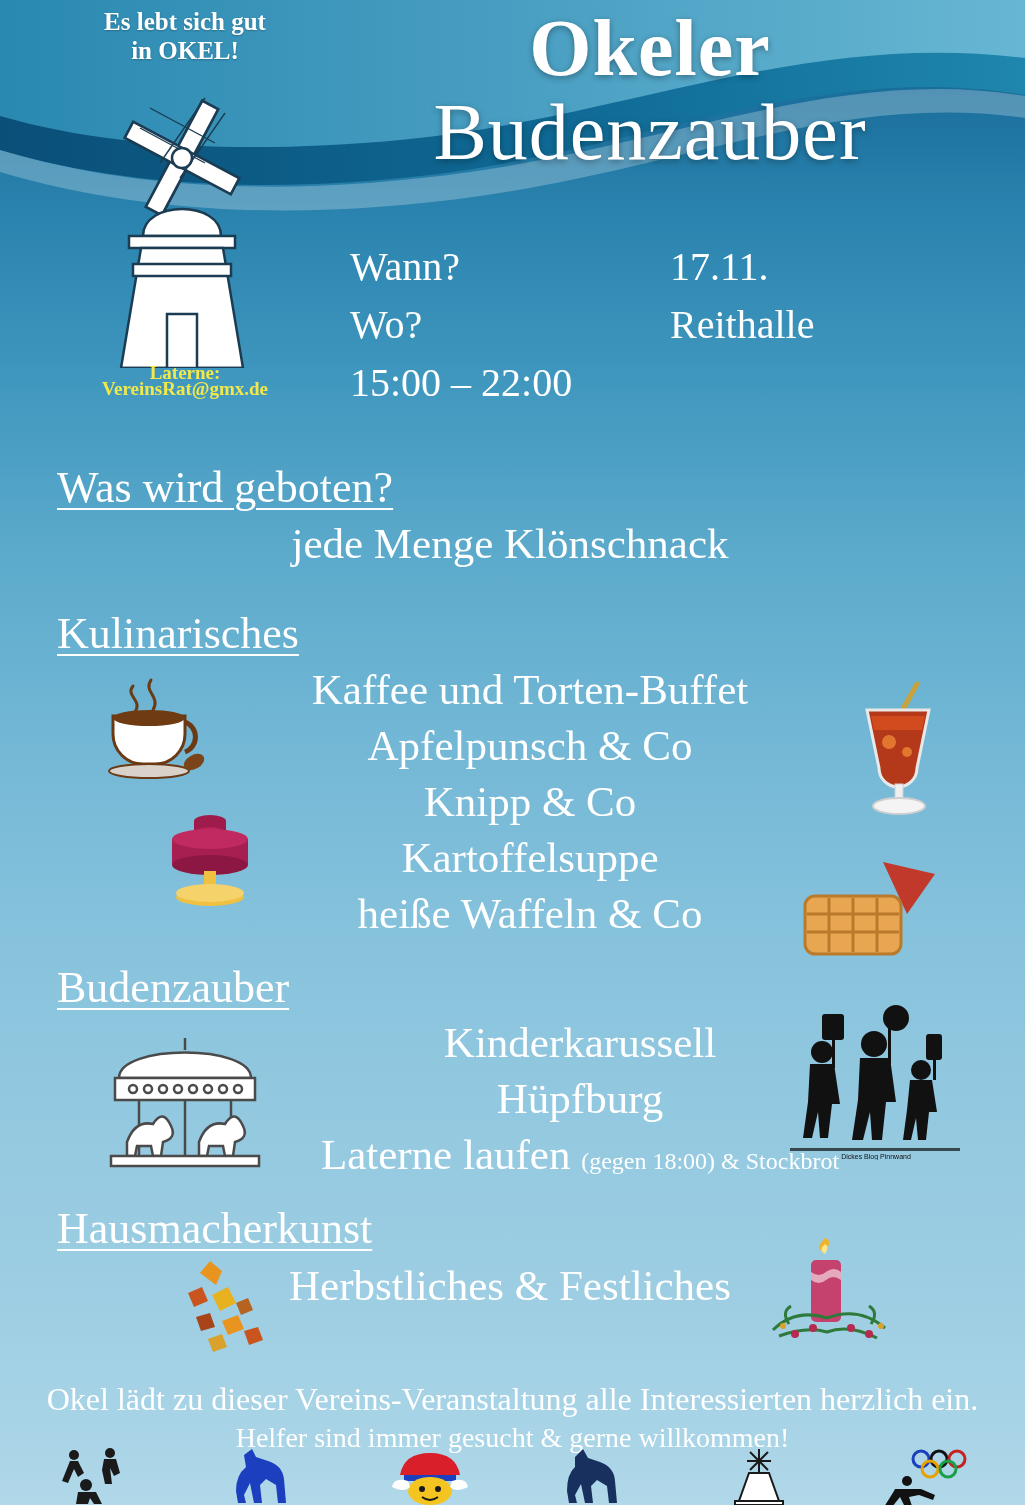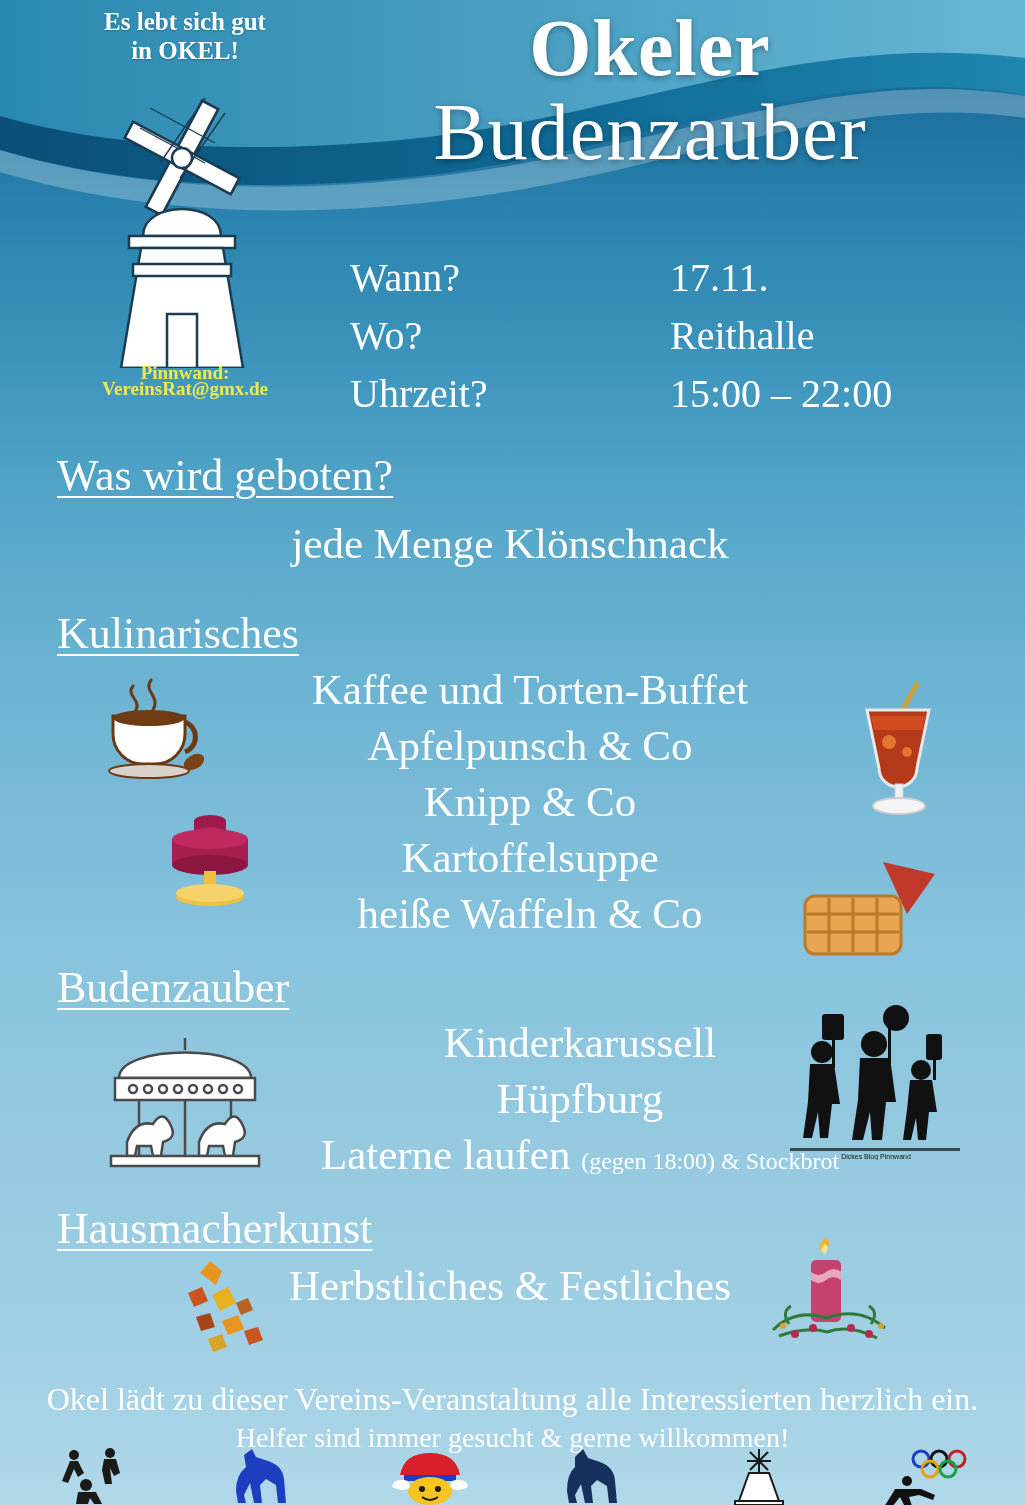--- a/index.html
+++ b/index.html
@@ -85,21 +85,21 @@
     line-height: 1.05;
     letter-spacing: 1px;
     text-shadow: 0 2px 6px rgba(0,0,0,.35);
     font-weight: 400;
   }
   .title-1 { font-weight: 700; }
 
   .facts {
     position: absolute;
     left: 350px;
-    top: 249px;
+    top: 238px;
     width: 640px;
     color: #ffffff;
     font-size: 40px;
     line-height: 1.45;
   }
   .fact-row {
     display: flex;
   }
   .fact-q { width: 320px; }
   .fact-a { flex: 1; }
@@ -118,21 +118,21 @@
     position: absolute;
     color: #ffffff;
     font-size: 43px;
     line-height: 1.3;
     text-align: center;
   }
   .small-note {
     font-size: 24px;
   }
 
-  .offer-head { left: 57px; top: 450px; }
+  .offer-head { left: 57px; top: 462px; }
   .offer-body { left: 130px; top: 516px; width: 760px; }
 
   .kul-head { left: 57px; top: 608px; }
   .kul-body { left: 230px; top: 662px; width: 600px; }
 
   .auf-head { left: 57px; top: 962px; }
   .auf-body { left: 230px; top: 1015px; width: 700px; }
 
   .haus-head { left: 57px; top: 1203px; }
   .haus-body { left: 190px; top: 1258px; width: 640px; }
@@ -235,40 +235,39 @@
           <rect x="74" y="168" width="106" height="12"></rect>
 
           <path d="M86,180 L168,180 L188,300 L66,300 Z"></path>
           <line x1="66" y1="300" x2="188" y2="300"></line>
           <rect x="78" y="196" width="98" height="12" fill="#ffffff"></rect>
           <rect x="112" y="246" width="30" height="54" fill="#ffffff"></rect>
         </g>
       </svg>
     </div>
 
-    <div class="contact">Pinnwand:</div>
+    <div class="contact">Laterne:</div>
     <div class="contact">VereinsRat@gmx.de</div>
   </div>
 
   <div class="title-wrap">
     <div class="title-1">Okeler</div>
     <div class="title-2">Budenzauber</div>
   </div>
 
   <div class="facts">
     <div class="fact-row">
       <div class="fact-q">Wann?</div>
       <div class="fact-a">17.11.</div>
     </div>
     <div class="fact-row">
       <div class="fact-q">Wo?</div>
       <div class="fact-a">Reithalle</div>
     </div>
     <div class="fact-row">
-      <div class="fact-q">Uhrzeit?</div>
       <div class="fact-a">15:00 – 22:00</div>
     </div>
   </div>
 
   <div class="section-head offer-head">Was wird geboten?</div>
   <div class="section-body offer-body">
     <div>jede Menge Klönschnack</div>
   </div>
 
   <div class="section-head kul-head">Kulinarisches</div>

